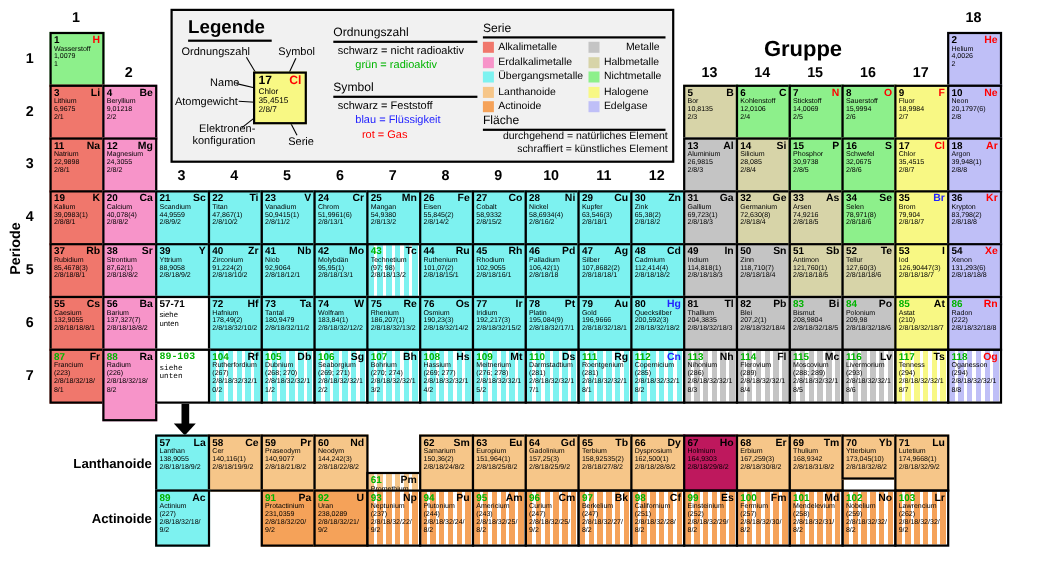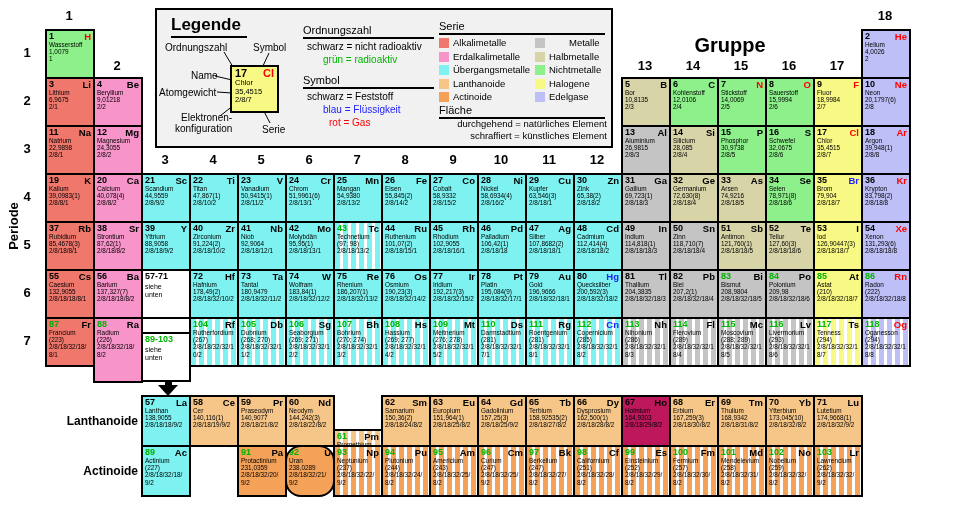--- a/index.html
+++ b/index.html
@@ -1017,21 +1017,21 @@
     </div>
     <div class="cell" style="left: 717px; top: 395px; height: 52px; background: rgb(246, 198, 137);">
       <div class="r1">
         <div>69</div>
         <div class="sym">Tm</div>
       </div>
       <div class="t nm">Thulium</div>
       <div class="t">168,9342</div>
       <div class="t">2/8/18/31/8/2</div>
     </div>
-    <div class="cell" style="left: 765px; top: 395px; height: 52px; background: rgb(246, 198, 137);">
+    <div class="cell" style="left: 765px; top: 395px; height: 41px; background: rgb(246, 198, 137);">
       <div class="r1">
         <div>70</div>
         <div class="sym">Yb</div>
       </div>
       <div class="t nm">Ytterbium</div>
       <div class="t">173,045(10)</div>
       <div class="t">2/8/18/32/8/2</div>
     </div>
     <div class="cell" style="left: 813px; top: 395px; height: 52px; background: rgb(246, 198, 137);">
       <div class="r1">
@@ -1053,21 +1053,21 @@
     </div>
     <div class="cell" style="left: 237px; top: 445px; height: 52px; background: rgb(245, 162, 89);">
       <div class="r1">
         <div class="n-g">91</div>
         <div class="sym">Pa</div>
       </div>
       <div class="t nm">Protactinium</div>
       <div class="t">231,0359</div>
       <div class="t">2/8/18/32/20/9/2</div>
     </div>
-    <div class="cell" style="left: 285px; top: 445px; height: 52px; background: rgb(245, 162, 89); border-radius: 16px;">
+    <div class="cell" style="left: 285px; top: 445px; height: 52px; background: rgb(245, 162, 89);">
       <div class="r1">
         <div class="n-g">92</div>
         <div class="sym">U</div>
       </div>
       <div class="t nm">Uran</div>
       <div class="t">238,0289</div>
       <div class="t">2/8/18/32/21/9/2</div>
     </div>
     <div class="cell" style="left: 333px; top: 445px; height: 52px; background: repeating-linear-gradient(90deg, rgb(245, 162, 89) 0px, rgb(245, 162, 89) 5px, rgb(255, 255, 255) 5px, rgb(255, 255, 255) 8px);">
       <div class="r1">
@@ -1167,21 +1167,21 @@
       <div class="t nm">Lawrencium</div>
       <div class="t">(262)</div>
       <div class="t">2/8/18/32/32/9/2</div>
     </div>
     <div class="cell" style="left: 141px; top: 269px; height: 50px; background: rgb(255, 255, 255);">
       <div class="r1">
         <div>57-71</div>
       </div>
       <div class="t" style="font-size: 7px; line-height: 8px; width: 28px; word-break: normal; margin-top: 2px;">siehe unten</div>
     </div>
-    <div class="cell" style="left: 141px; top: 332px; height: 50px; background: rgb(255, 255, 255);">
+    <div class="cell" style="left: 141px; top: 317px; height: 50px; background: rgb(255, 255, 255); font-family: Liberation Mono, monospace;">
       <div class="r1">
         <div class="n-g">89-103</div>
       </div>
       <div class="t" style="font-size: 7px; line-height: 8px; width: 28px; word-break: normal; margin-top: 2px;">siehe unten</div>
     </div>
     <div class="glabel" style="left: 45px; top: 8px;">1</div>
     <div class="glabel" style="left: 93px; top: 58px;">2</div>
     <div class="glabel" style="left: 141px; top: 152px;">3</div>
     <div class="glabel" style="left: 189px; top: 152px;">4</div>
     <div class="glabel" style="left: 237px; top: 152px;">5</div>

